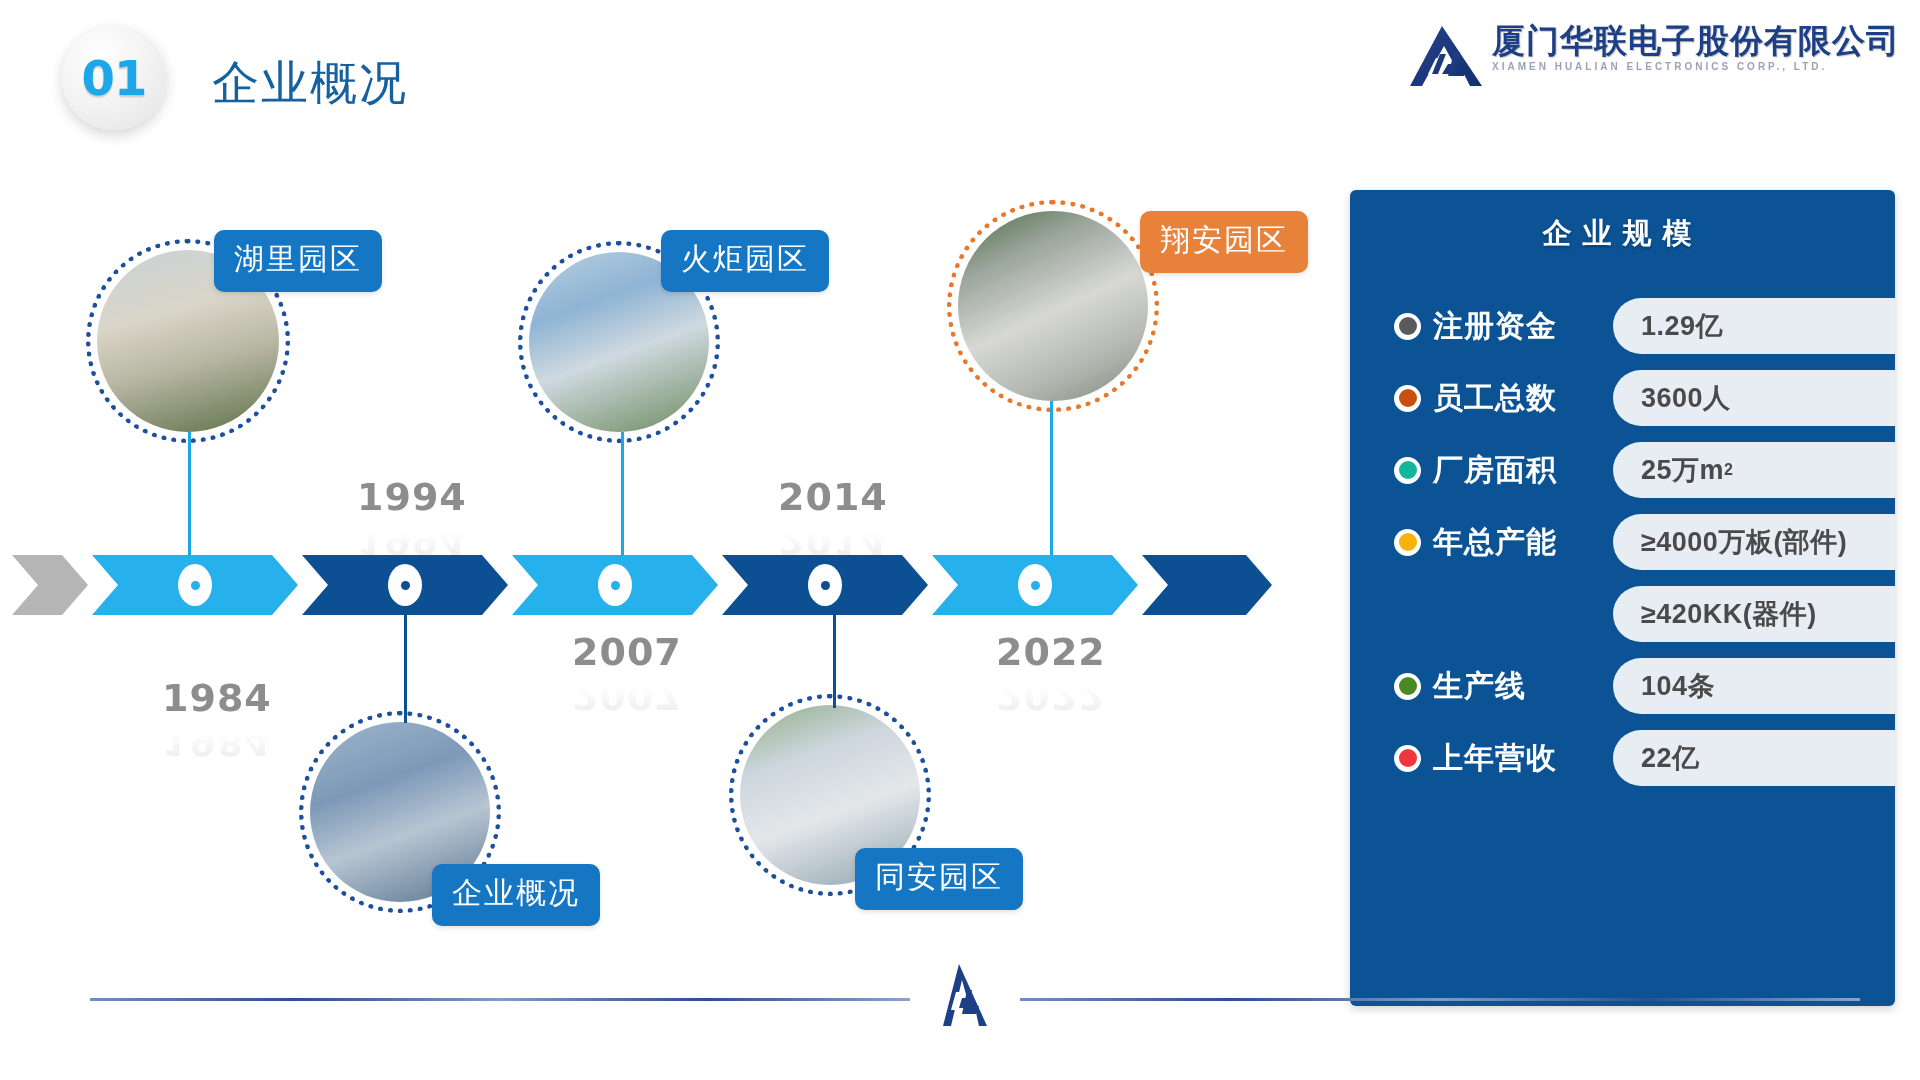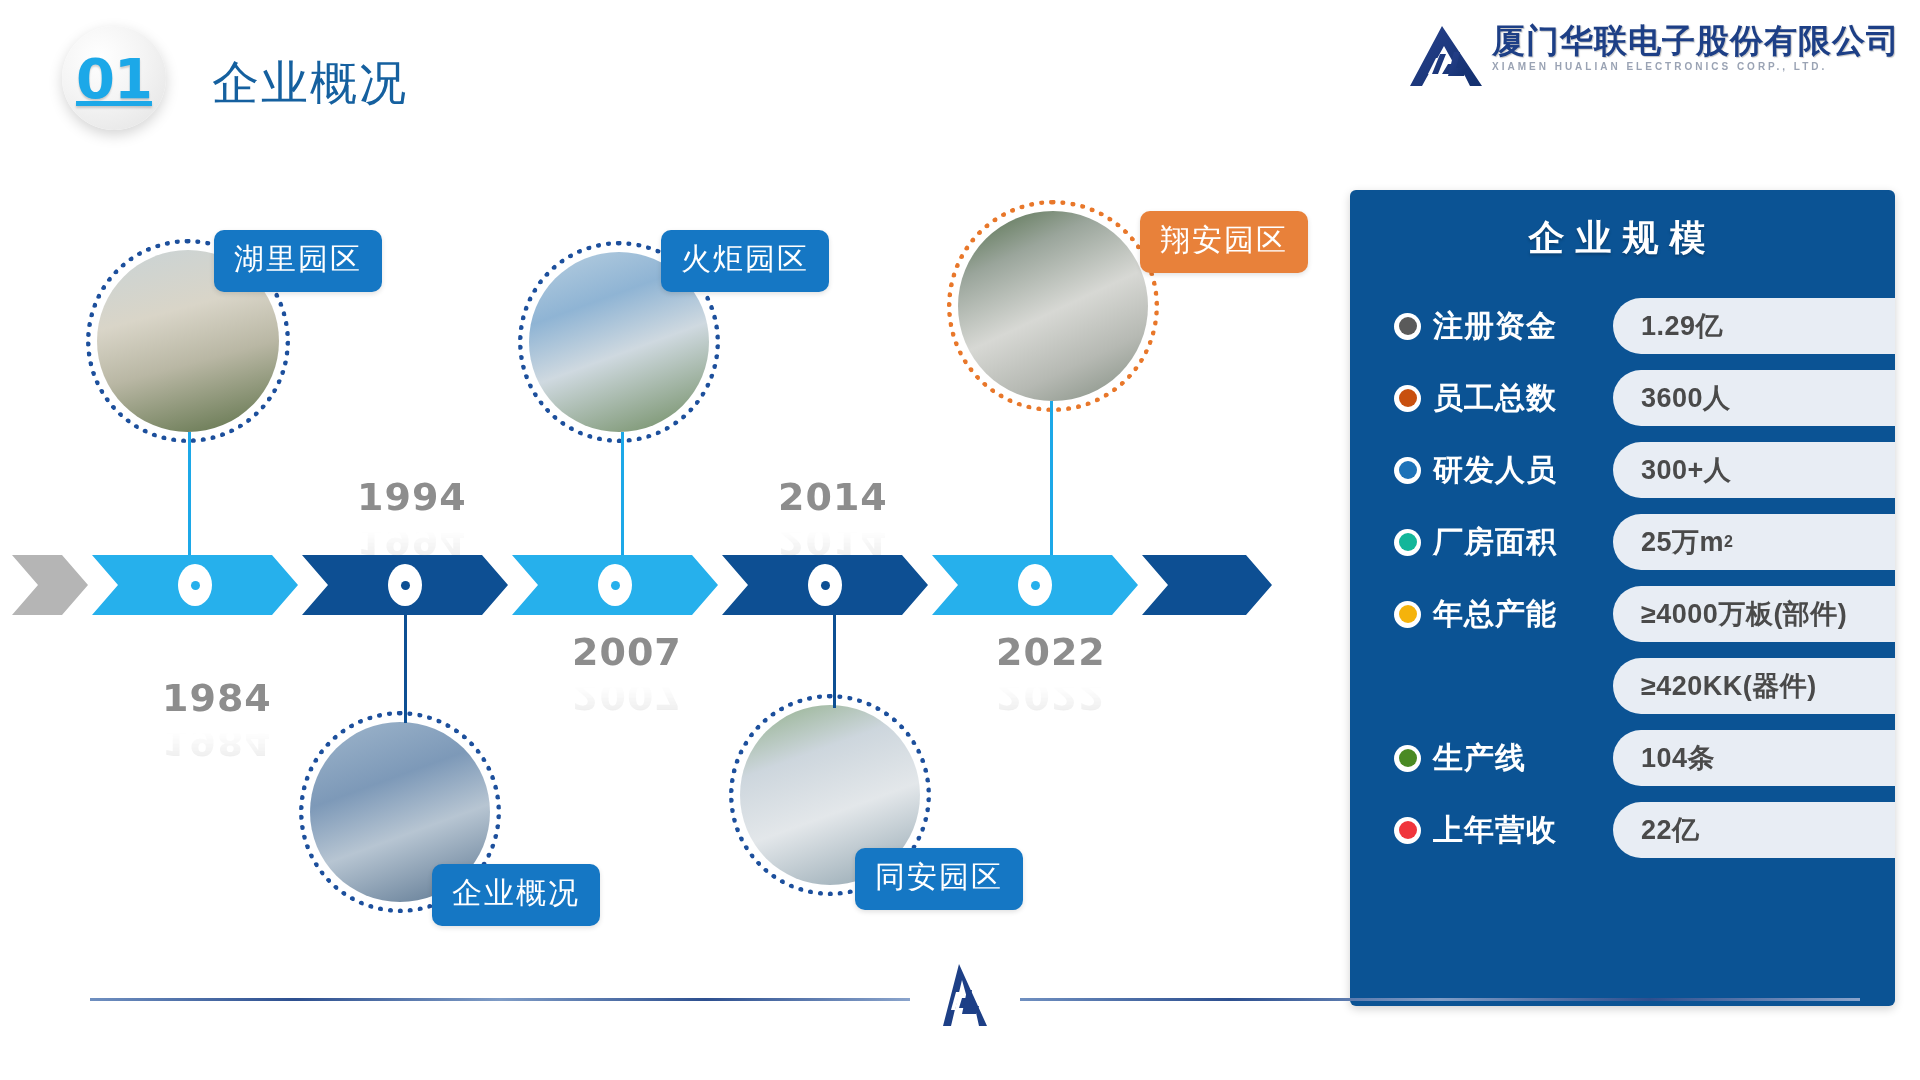--- a/index.html
+++ b/index.html
@@ -12,24 +12,23 @@
   .slide{position:absolute;inset:0;}
 
   
   .hdr-badge{
     position:absolute;left:62px;top:26px;width:104px;height:104px;border-radius:50%;
     background:radial-gradient(circle at 36% 30%,#ffffff 0%,#f4f4f4 45%,#e2e2e2 100%);
     box-shadow:0 5px 14px rgba(0,0,0,.17);
     display:flex;align-items:center;justify-content:center;
   }
   .hdr-badge-num{
-    font-size:56px;font-weight:bold;color:#1ca8e8;letter-spacing:-1px;
+    font-size:48px;font-weight:bold;color:#1ca8e8;letter-spacing:-1px;
     font-family:"DejaVu Sans",sans-serif;
     text-shadow:0 2px 2px rgba(0,0,0,.18);
-    text-decoration:underline;
   }
   .hdr-title{
     position:absolute;left:212px;top:52px;
     font-size:47px;font-weight:normal;color:#15609f;letter-spacing:2px;
   }
   .logo{position:absolute;right:20px;top:24px;display:flex;align-items:flex-start;}
   .logo-mark{width:84px;height:66px;margin-right:6px;}
   .logo-txt{display:flex;flex-direction:column;}
   .logo-cn{
     font-size:33px;color:#1d3f86;letter-spacing:1px;font-weight:bold;line-height:1.05;
@@ -81,21 +80,21 @@
   }
   .pill.orange{background:#e8813a;}
 
   
   .panel{
     position:absolute;left:1350px;top:190px;width:545px;height:816px;
     background:#0b5394;border-radius:6px;
     box-shadow:0 3px 10px rgba(0,0,0,.18);
   }
   .panel-title{
-    text-align:center;color:#fff;font-size:36px;font-weight:bold;
+    text-align:center;color:#fff;font-size:29px;font-weight:bold;
     letter-spacing:11px;padding-top:24px;
     text-shadow:0 2px 3px rgba(0,0,0,.25);
   }
   .rows{position:absolute;left:0;top:108px;right:0;}
   .row{display:flex;align-items:center;height:56px;margin-bottom:16px;position:relative;}
   .row.sub{height:56px;text-align:center;}
   .bullet{
     width:27px;height:27px;border-radius:50%;background:#fff;
     margin-left:44px;display:flex;align-items:center;justify-content:center;flex:none;
   }
@@ -251,27 +250,20 @@
       </div>
 
       <div class="row">
         <div class="bullet">
             <i style="background:#c8500f;"></i>
           </div>
         <div class="row-label">员工总数</div>
         <div class="row-val">3600人</div>
       </div>
 
-      <div class="row">
-        <div class="bullet">
-            <i style="background:#1d72b8;"></i>
-          </div>
-        <div class="row-label">研发人员</div>
-        <div class="row-val">300+人</div>
-      </div>
 
       <div class="row">
         <div class="bullet">
             <i style="background:#13b69a;"></i>
           </div>
         <div class="row-label">厂房面积</div>
         <div class="row-val">
           <span>25万m</span>
             <sup>2</sup>
         </div>

